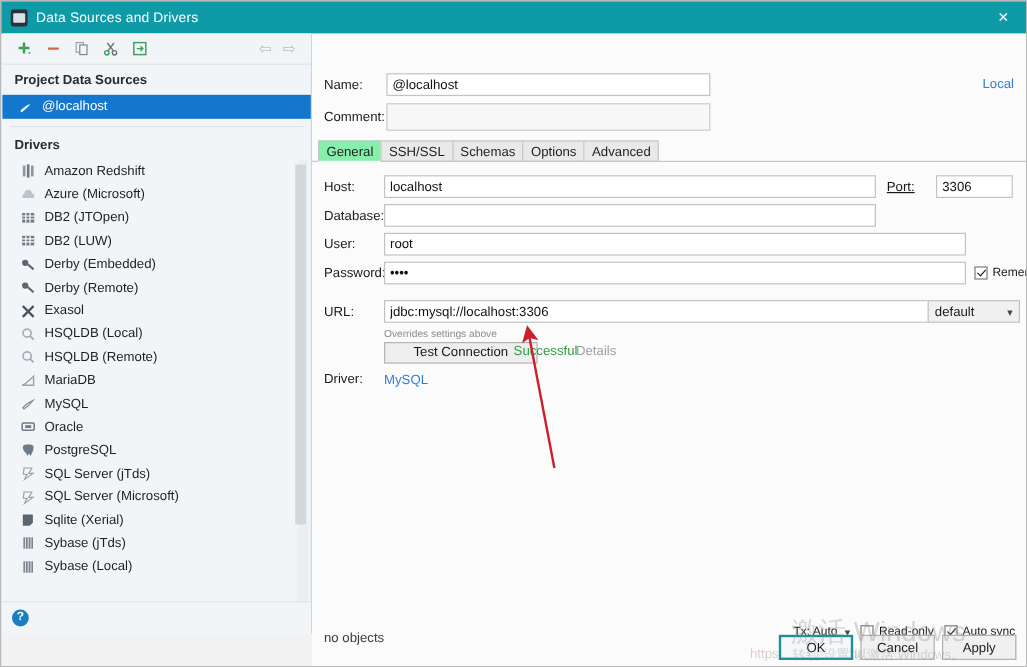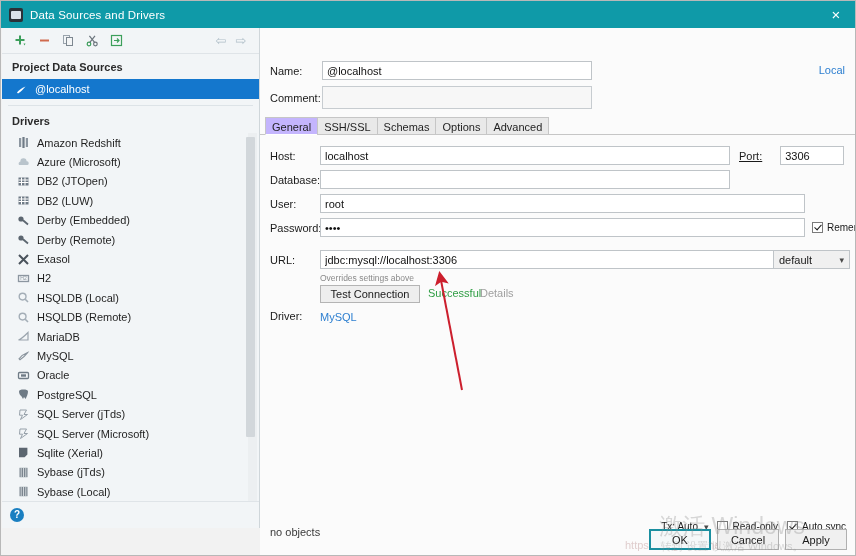--- a/index.html
+++ b/index.html
@@ -262,42 +262,42 @@
     line-height: 18px;
     background: #e9e9e9;
     border: 1px solid #c6c6c6;
     border-right: none;
     color: #1f1f1f;
     box-sizing: border-box;
     cursor: default;
   }
   .tab:last-child { border-right: 1px solid #c6c6c6; }
   .tab.active {
-    background: #c4b5fd;
+    background: #86efac;
     border-bottom-color: #ffffff;
     position: relative;
     z-index: 2;
   }
   .tab-underline {
     position: absolute;
     left: 0; top: 106px;
     width: 596px;
     height: 1px;
     background: #c6c6c6;
   }
 
   .hint-text {
     position: absolute;
     font-size: 8.5px;
     color: #8a8a8a;
   }
   .test-btn {
     position: absolute;
     left: 60px; top: 257px;
-    width: 100px; height: 18px;
+    width: 128px; height: 18px;
     border: 1px solid #b4b4b4;
     background: #eeeeee;
     font-family: "Liberation Sans", sans-serif;
     font-size: 11px;
     color: #1a1a1a;
     cursor: default;
     padding: 0;
     line-height: 16px;
   }
   .status-ok {
@@ -571,29 +571,20 @@
             <span class="driver-icon">
               <svg width="13" height="13" viewBox="0 0 13 13">
                 <path d="M2 2 L11 11 M11 2 L2 11" stroke="#4a535c" stroke-width="2"></path>
               </svg>
             </span>
             <span>Exasol</span>
           </div>
           <div class="driver-item">
             <span class="driver-icon">
               <svg width="13" height="13" viewBox="0 0 13 13">
-                <rect x="1.5" y="3.5" width="10" height="6" fill="none" stroke="#8c96a0" stroke-width="1.3"></rect>
-                <text x="6.5" y="8.4" font-size="5" fill="#8c96a0" text-anchor="middle" font-family="sans-serif">H2</text>
-              </svg>
-            </span>
-            <span>H2</span>
-          </div>
-          <div class="driver-item">
-            <span class="driver-icon">
-              <svg width="13" height="13" viewBox="0 0 13 13">
                 <circle cx="5.6" cy="5.6" r="3.4" fill="none" stroke="#a4aeb7" stroke-width="1.4"></circle>
                 <path d="M8.2 8.2 L11 11" stroke="#a4aeb7" stroke-width="1.6"></path>
               </svg>
             </span>
             <span>HSQLDB (Local)</span>
           </div>
           <div class="driver-item">
             <span class="driver-icon">
               <svg width="13" height="13" viewBox="0 0 13 13">
                 <circle cx="5.6" cy="5.6" r="3.4" fill="none" stroke="#a4aeb7" stroke-width="1.4"></circle>

